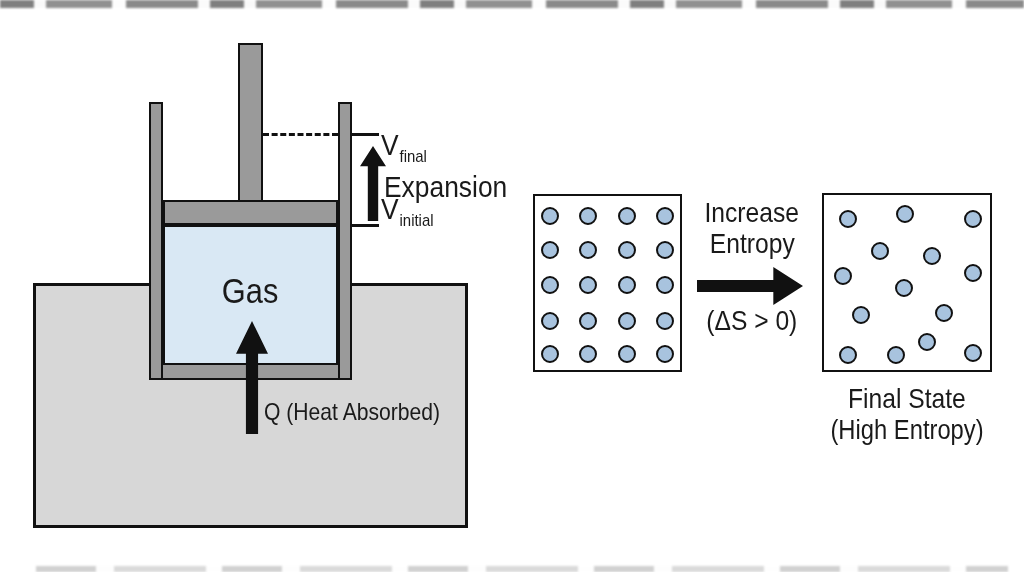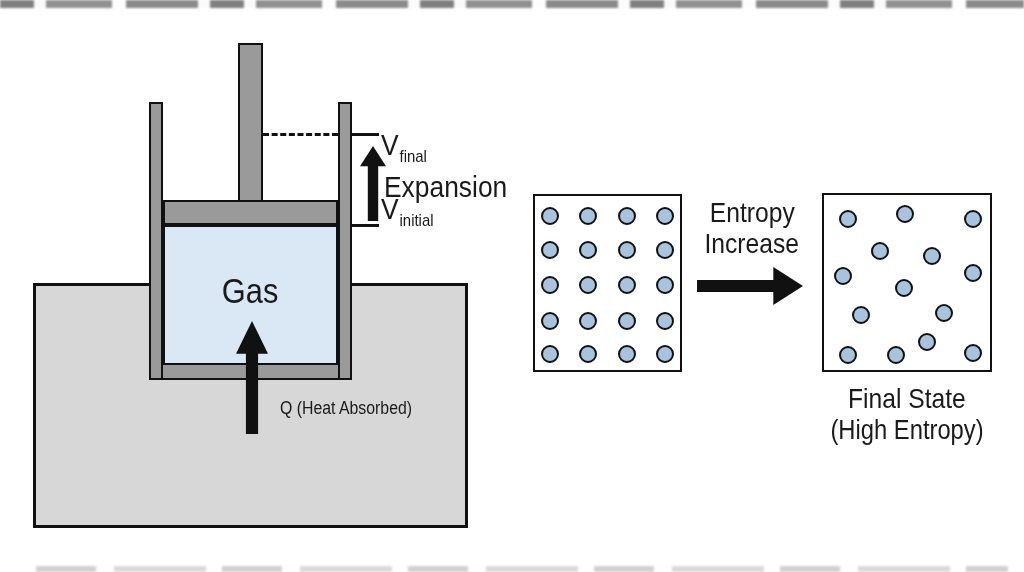--- a/index.html
+++ b/index.html
@@ -70,21 +70,21 @@
     <span class="cxl"><span class="vbase">V</span><span class="vsub">final</span></span>
   </div>
   <div class="abs lbl" style="left:381px;top:192px;text-align:center;">
     <span class="cxl"><span class="vbase">V</span><span class="vsub">initial</span></span>
   </div>
 
   <div class="abs arrow arrow-up" style="left:360px;top:146px;width:26px;height:75px;"></div>
   <div class="abs lbl" style="left:384px;top:170px;font-size:30px;"><span class="cxl">Expansion</span></div>
 
   <div class="abs arrow arrow-up-q" style="left:236px;top:321px;width:32px;height:113px;"></div>
-  <div class="abs lbl" style="left:280px;top:399px;font-size:18px;"><span class="cxl">Q (Heat Absorbed)</span></div>
+  <div class="abs lbl" style="left:264px;top:399px;font-size:24px;"><span class="cxl">Q (Heat Absorbed)</span></div>
 
 
   <div class="abs statebox" style="left:533px;top:194px;width:149px;height:178px;">
     <div id="initial-particles">
         <div class="dot" style="left: 6px; top: 11px; height: 18px; width: 18px; background: rgb(168, 195, 222); border: 2.5px solid rgb(17, 17, 17);"></div>
         <div class="dot" style="left: 44px; top: 11px; height: 18px; width: 18px; background: rgb(168, 195, 222); border: 2.5px solid rgb(17, 17, 17);"></div>
         <div class="dot" style="left: 83px; top: 11px; height: 18px; width: 18px; background: rgb(168, 195, 222); border: 2.5px solid rgb(17, 17, 17);"></div>
         <div class="dot" style="left: 121px; top: 11px; height: 18px; width: 18px; background: rgb(168, 195, 222); border: 2.5px solid rgb(17, 17, 17);"></div>
         <div class="dot" style="left: 6px; top: 45px; height: 18px; width: 18px; background: rgb(168, 195, 222); border: 2.5px solid rgb(17, 17, 17);"></div>
         <div class="dot" style="left: 44px; top: 45px; height: 18px; width: 18px; background: rgb(168, 195, 222); border: 2.5px solid rgb(17, 17, 17);"></div>
@@ -118,24 +118,25 @@
         <div class="dot" style="left: 28px; top: 111px; height: 18px; width: 18px; background: rgb(168, 195, 222); border: 2.5px solid rgb(17, 17, 17);"></div>
         <div class="dot" style="left: 111px; top: 109px; height: 18px; width: 18px; background: rgb(168, 195, 222); border: 2.5px solid rgb(17, 17, 17);"></div>
         <div class="dot" style="left: 94px; top: 138px; height: 18px; width: 18px; background: rgb(168, 195, 222); border: 2.5px solid rgb(17, 17, 17);"></div>
         <div class="dot" style="left: 15px; top: 151px; height: 18px; width: 18px; background: rgb(168, 195, 222); border: 2.5px solid rgb(17, 17, 17);"></div>
         <div class="dot" style="left: 63px; top: 151px; height: 18px; width: 18px; background: rgb(168, 195, 222); border: 2.5px solid rgb(17, 17, 17);"></div>
         <div class="dot" style="left: 140px; top: 149px; height: 18px; width: 18px; background: rgb(168, 195, 222); border: 2.5px solid rgb(17, 17, 17);"></div>
       </div>
   </div>
 
   <div class="abs lbl center" style="left:652px;top:197px;width:200px;font-size:28px;line-height:31px;">
+    <div><span class="cx">Increase</span></div>
     <div><span class="cx">Entropy</span></div>
-    <div><span class="cx">Increase</span></div>
   </div>
 
   <div class="abs arrow arrow-right" style="left:697px;top:267px;width:106px;height:38px;"></div>
 
+  <div class="abs lbl center" style="left:652px;top:306px;width:200px;font-size:28px;"><span class="cx">(ΔS &gt; 0)</span></div>
 
 
   <div class="abs lbl center" style="left:757px;top:384px;width:300px;font-size:28px;"><span class="cx">Final State</span></div>
   <div class="abs lbl center" style="left:757px;top:416px;width:300px;font-size:27px;"><span class="cx">(High Entropy)</span></div>
 
 </div>
 
 </body></html>

